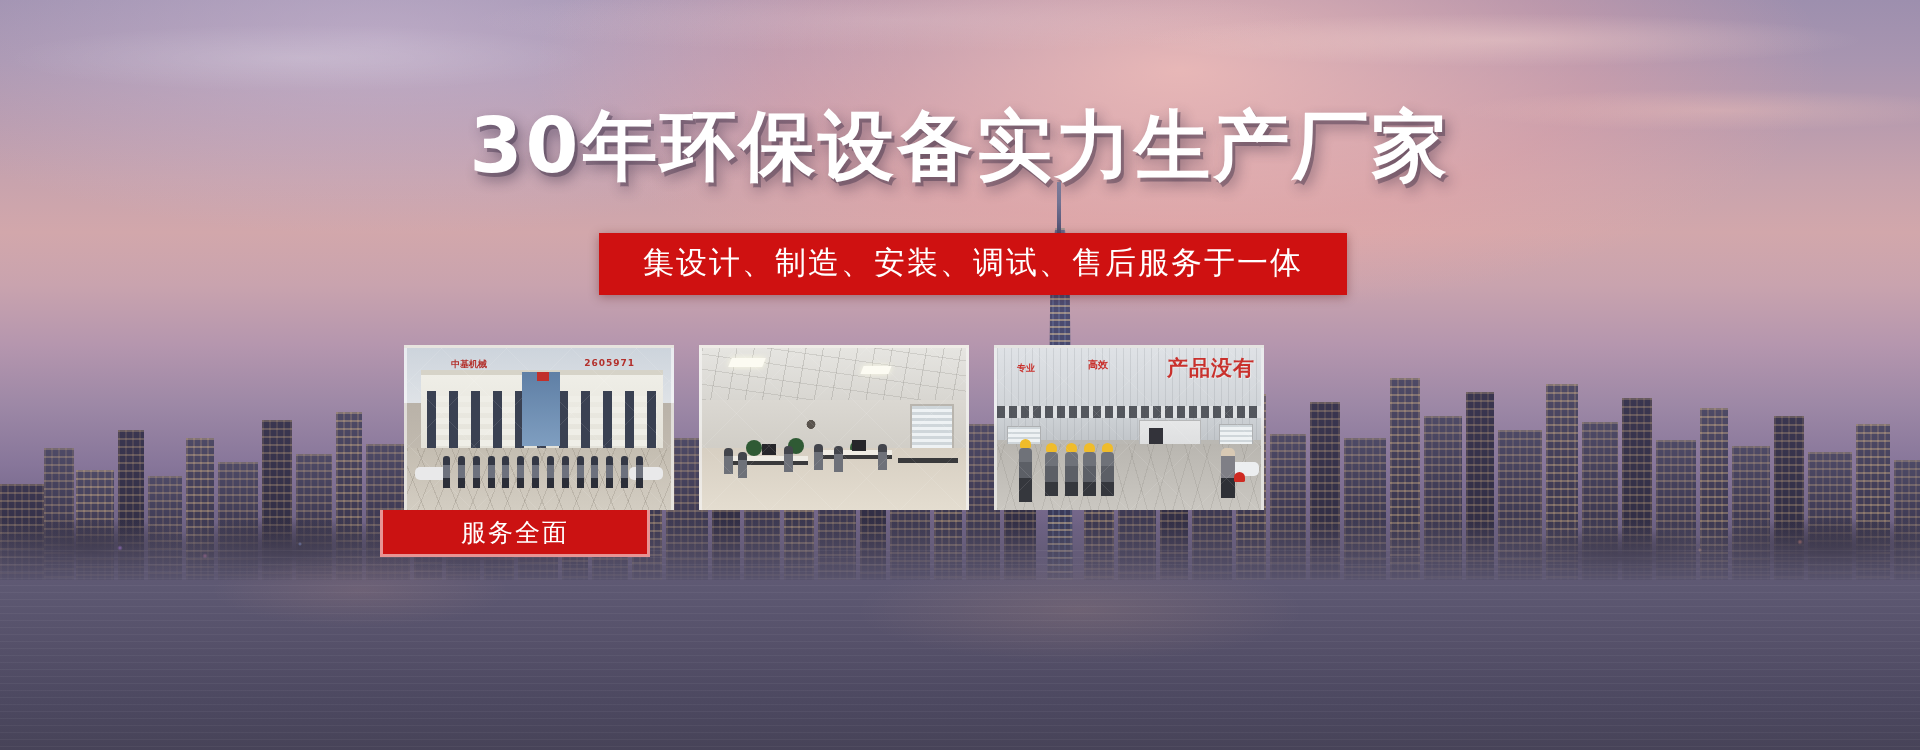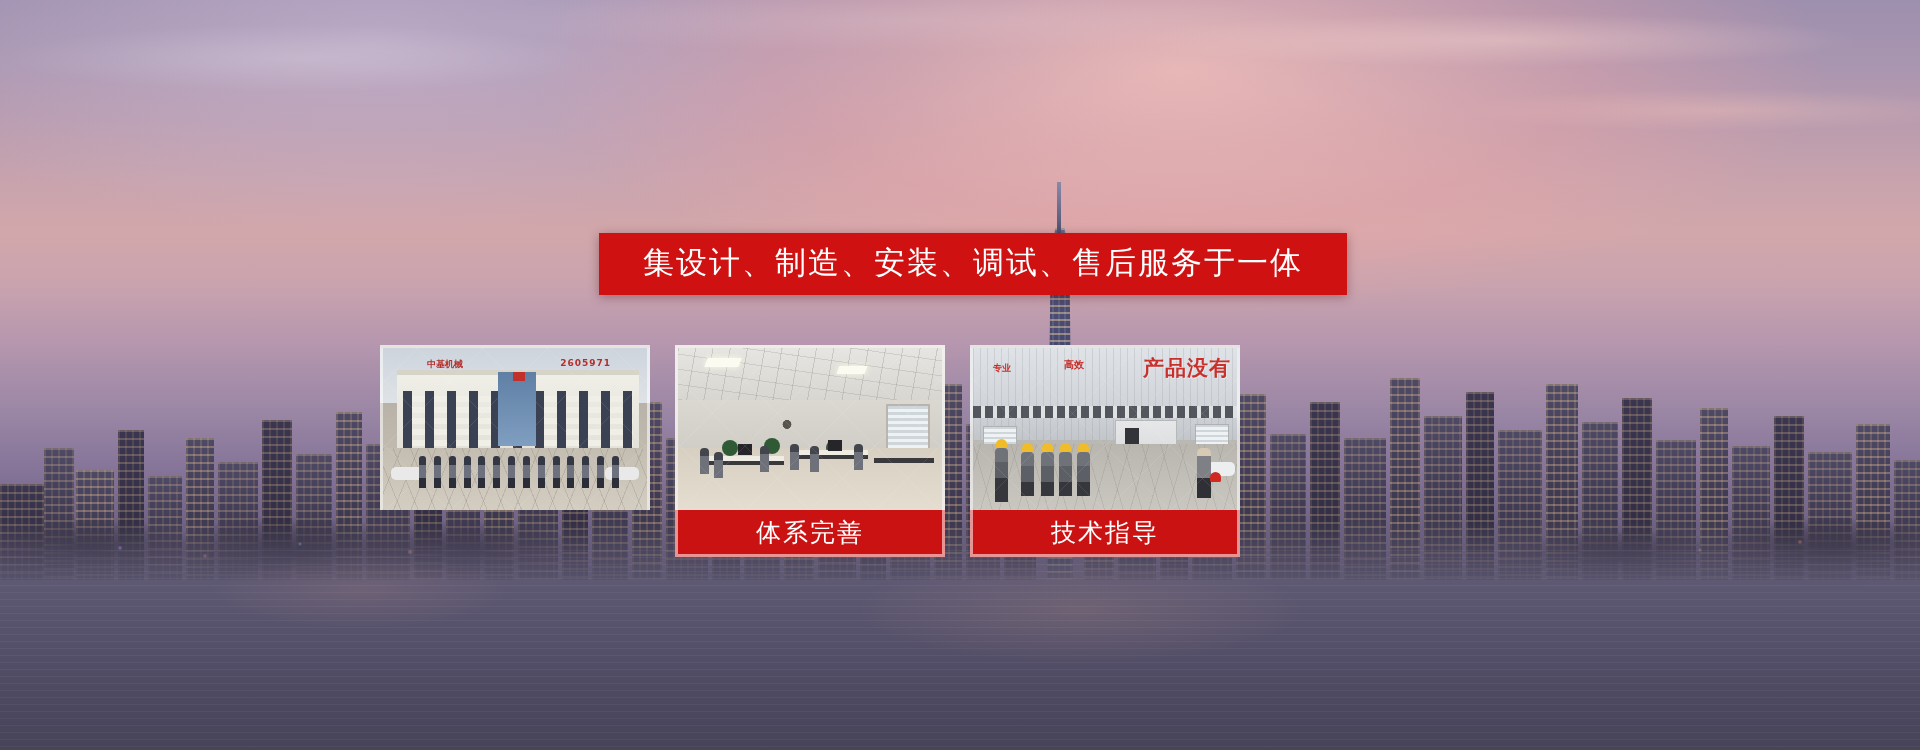--- a/index.html
+++ b/index.html
@@ -139,20 +139,21 @@
   .cards {
     position:absolute; left:380px; top:345px;
     display:flex; gap:25px;
   }
   .card { width:270px; }
   .card-photo {
     width:270px; height:165px; position:relative; overflow:hidden;
     border:3px solid rgba(255,255,255,.55);
     border-bottom:none;
     background:#8b8b93;
+    margin-left:24px;
   }
   .card-photo .wm {
     position:absolute; inset:0;
     background:
       repeating-linear-gradient(45deg, rgba(255,255,255,.10) 0 1px, rgba(255,255,255,0) 1px 46px),
       repeating-linear-gradient(-45deg, rgba(255,255,255,.10) 0 1px, rgba(255,255,255,0) 1px 46px);
     pointer-events:none;
   }
   .card-label {
     height:47px; background:#cb1212; color:#fff;
@@ -392,20 +393,21 @@
 
     <div class="tower"></div>
     <div class="spire"></div>
   </div>
 
   <div class="bank"></div>
   <div class="bank-lights"></div>
   <div class="water"></div>
   <div class="water-shimmer"></div>
 
+  <div class="headline">30年环保设备实力生产厂家</div>
 
   <div class="subbar-wrap">
     <div class="subbar">集设计、制造、安装、调试、售后服务于一体</div>
   </div>
 
   <div class="cards">
 
     <div class="card">
       <div class="card-photo ph1">
         <div class="bldgface"></div>
@@ -427,20 +429,21 @@
             <i></i>
             <i></i>
             <i></i>
             <i></i>
             <i></i>
             <i></i>
             <i></i>
           </div>
         <div class="wm"></div>
       </div>
+      <div class="card-label">服务全面</div>
     </div>
 
 
     <div class="card">
       <div class="card-photo ph3">
         <div class="ceiling"></div>
         <div class="lamp a"></div>
           <div class="lamp b"></div>
         <div class="wall"></div>
         <div class="decal"></div>
@@ -457,21 +460,20 @@
         <div class="mon" style="left:60px;top:96px;"></div>
         <div class="mon" style="left:150px;top:92px;"></div>
         <div class="p" style="left:22px;top:100px;"></div>
         <div class="p" style="left:36px;top:104px;"></div>
         <div class="p" style="left:82px;top:98px;"></div>
         <div class="p" style="left:112px;top:96px;"></div>
         <div class="p" style="left:132px;top:98px;"></div>
         <div class="p" style="left:176px;top:96px;"></div>
         <div class="wm"></div>
       </div>
-      <div class="card-label">体系完善</div>
     </div>
 
     <div class="card">
       <div class="card-photo ph4">
         <div class="facade"></div>
         <div class="bigsign">产品没有</div>
         <div class="slog1">专业</div>
         <div class="slog2">高效</div>
         <div class="strip"></div>
         <div class="win a"></div>
@@ -482,17 +484,16 @@
         <div class="car"></div>
         <div class="w" style="left:22px;bottom:8px;height:54px;"></div>
         <div class="w" style="left:48px;"></div>
         <div class="w" style="left:68px;"></div>
         <div class="w" style="left:86px;"></div>
         <div class="w" style="left:104px;"></div>
         <div class="mgr"></div>
         <div class="helmet-red"></div>
         <div class="wm"></div>
       </div>
-      <div class="card-label">技术指导</div>
     </div>
 
   </div>
 </div>
 
 </body></html>

